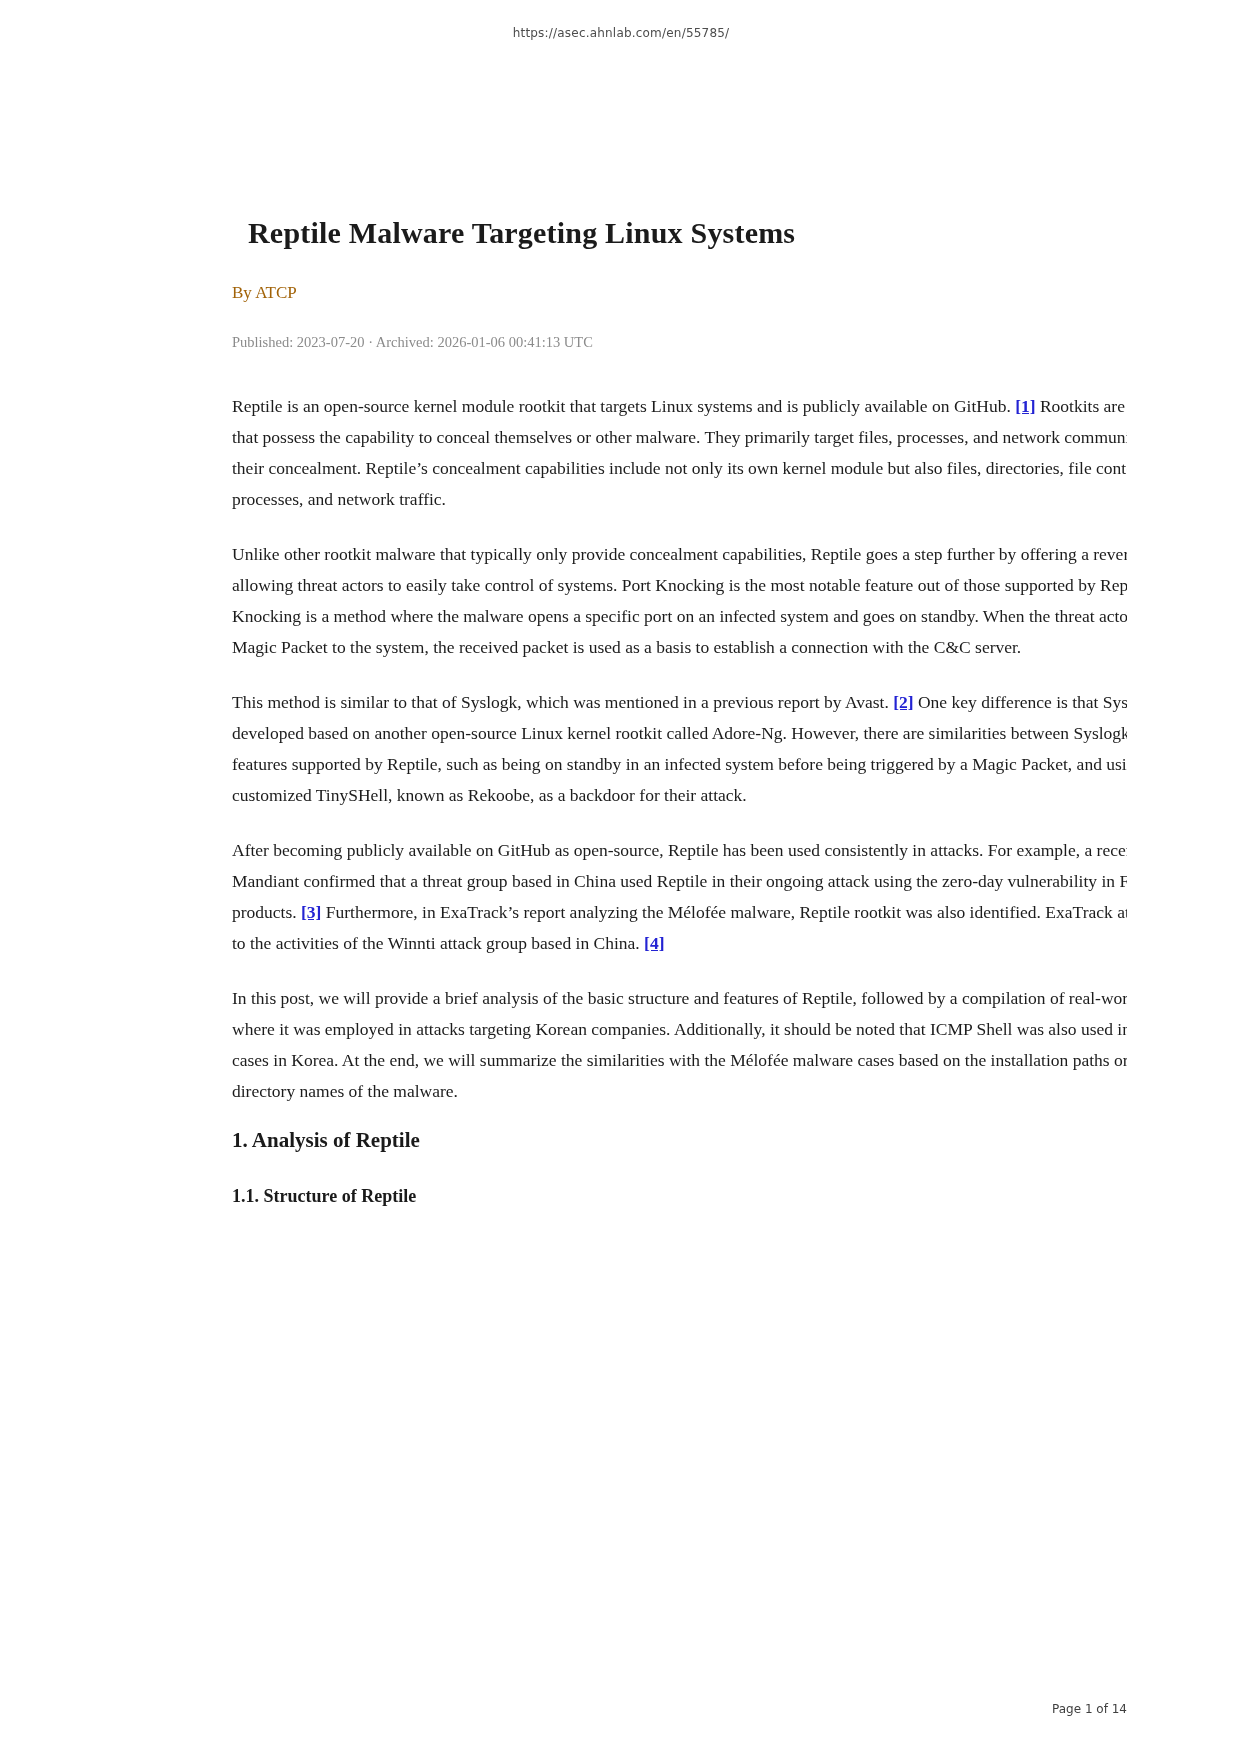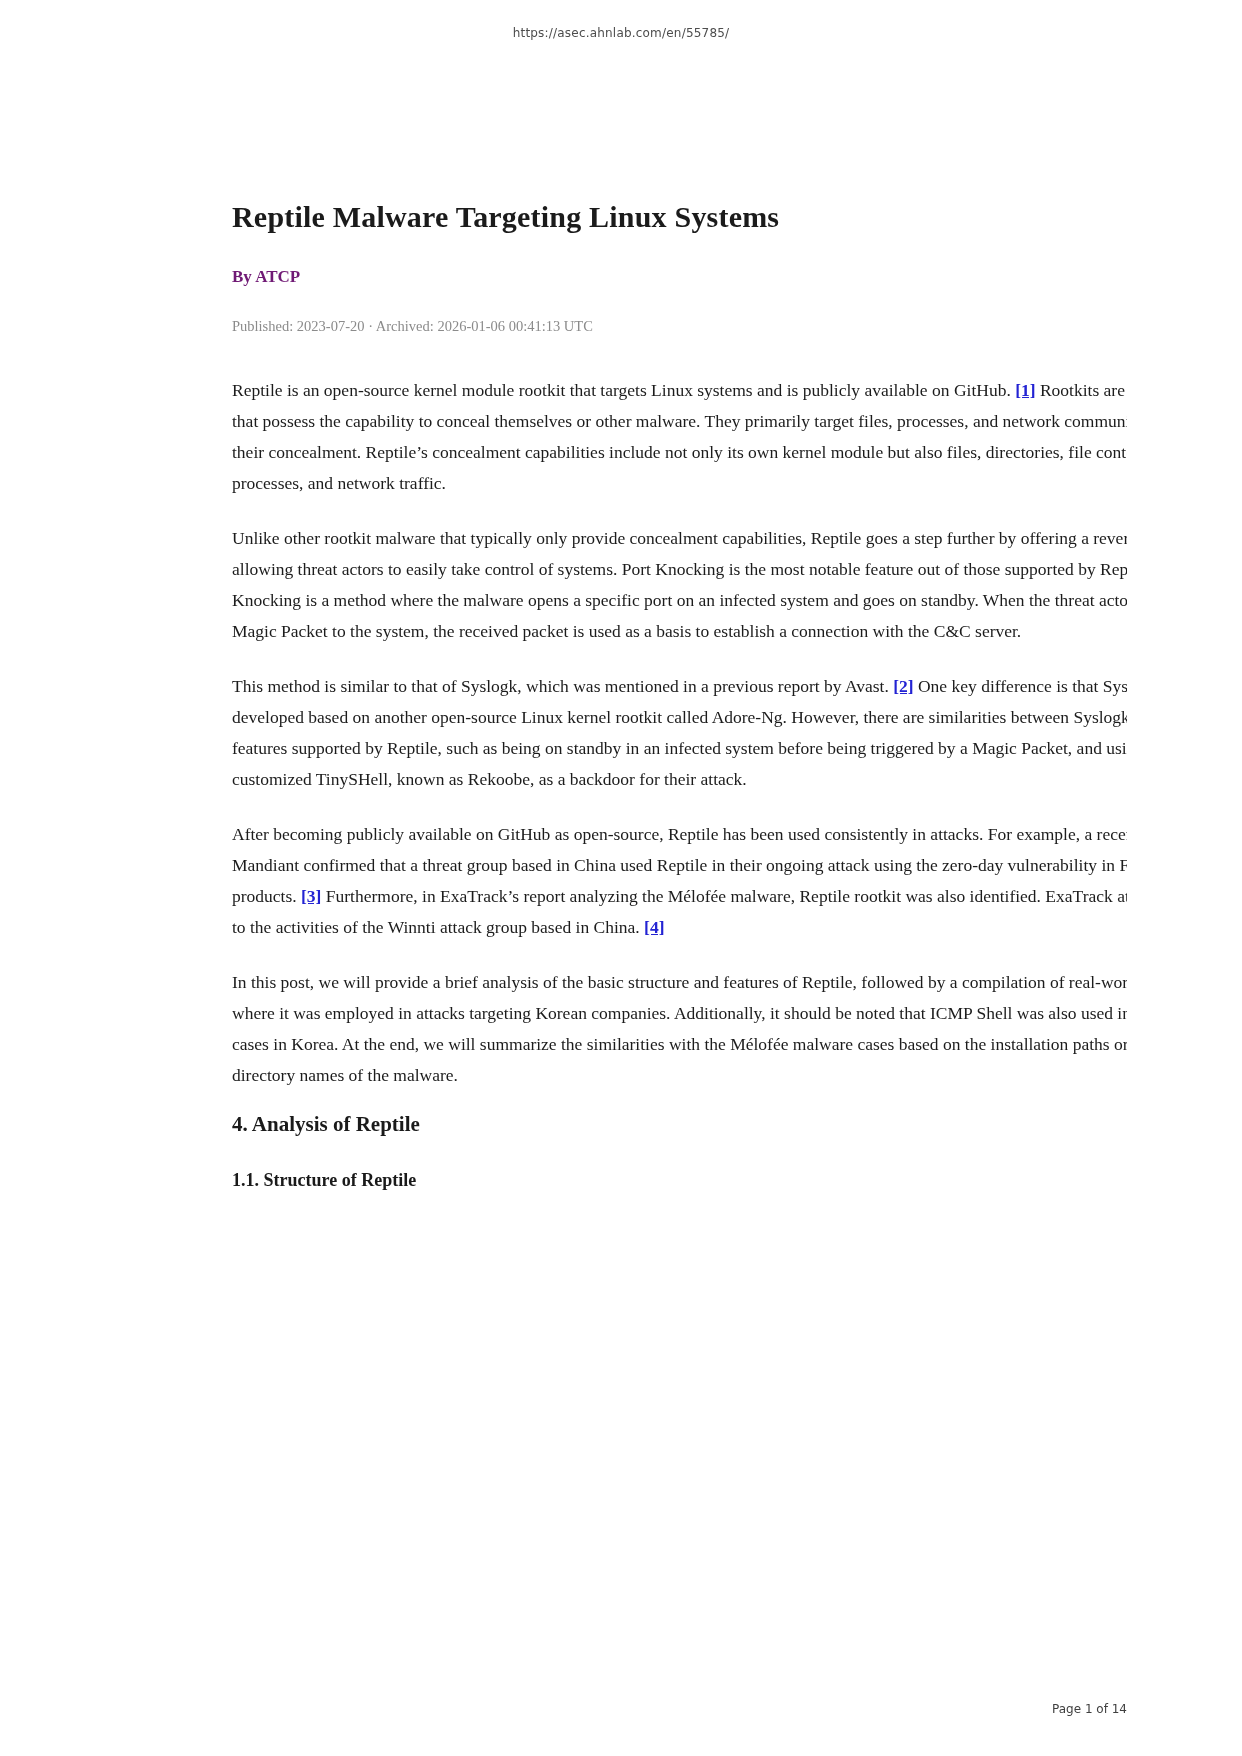--- a/index.html
+++ b/index.html
@@ -34,33 +34,32 @@
     color: #3f3f3f;
   }
   .article {
     position: absolute;
     left: 117px;
     top: 0;
     width: 988px;
     padding-top: 198px;
   }
   .article h1 {
-    margin: 0;
+    margin: 16px;
     font-size: 30px;
     line-height: 1.25;
     font-weight: bold;
     color: #1b1b1b;
     letter-spacing: 0.2px;
   }
   .byline {
     margin-top: 30px;
     font-size: 17px;
     line-height: 1.25;
-    color: #701a75;
-    font-weight: bold;
+    color: #a16207;
   }
   .meta {
     margin-top: 30px;
     font-size: 14.5px;
     line-height: 1.25;
     color: #8b8b8b;
   }
   .article p {
     margin: 24px 0 0 0;
     font-size: 17.5px;
@@ -107,21 +106,21 @@
     <p class="first"><span>Reptile is an open-source kernel module rootkit that targets Linux systems and is publicly available on GitHub. </span><a class="cite">[1]</a><span> Rootkits are malware that possess the capability to conceal themselves or other malware. They primarily target files, processes, and network communications for their concealment. Reptile’s concealment capabilities include not only its own kernel module but also files, directories, file contents, processes, and network traffic.</span></p>
 
     <p><span>Unlike other rootkit malware that typically only provide concealment capabilities, Reptile goes a step further by offering a reverse shell, allowing threat actors to easily take control of systems. Port Knocking is the most notable feature out of those supported by Reptile. Port Knocking is a method where the malware opens a specific port on an infected system and goes on standby. When the threat actor sends a Magic Packet to the system, the received packet is used as a basis to establish a connection with the C&amp;C server.</span></p>
 
     <p><span>This method is similar to that of Syslogk, which was mentioned in a previous report by Avast. </span><a class="cite">[2]</a><span> One key difference is that Syslogk was developed based on another open-source Linux kernel rootkit called Adore-Ng. However, there are similarities between Syslogk and the features supported by Reptile, such as being on standby in an infected system before being triggered by a Magic Packet, and using a customized TinySHell, known as Rekoobe, as a backdoor for their attack.</span></p>
 
     <p><span>After becoming publicly available on GitHub as open-source, Reptile has been used consistently in attacks. For example, a recent report by Mandiant confirmed that a threat group based in China used Reptile in their ongoing attack using the zero-day vulnerability in Fortinet products. </span><a class="cite">[3]</a><span> Furthermore, in ExaTrack’s report analyzing the Mélofée malware, Reptile rootkit was also identified. ExaTrack attributes this to the activities of the Winnti attack group based in China. </span><a class="cite">[4]</a></p>
 
     <p><span>In this post, we will provide a brief analysis of the basic structure and features of Reptile, followed by a compilation of real-world instances where it was employed in attacks targeting Korean companies. Additionally, it should be noted that ICMP Shell was also used in the attack cases in Korea. At the end, we will summarize the similarities with the Mélofée malware cases based on the installation paths or disguised directory names of the malware.</span></p>
 
-    <h2>4. Analysis of Reptile</h2>
+    <h2>1. Analysis of Reptile</h2>
 
     <h3>1.1. Structure of Reptile</h3>
 
   </article>
 
   <div class="print-footer">Page 1 of 14</div>
 
 </div>
 
 </body></html>

